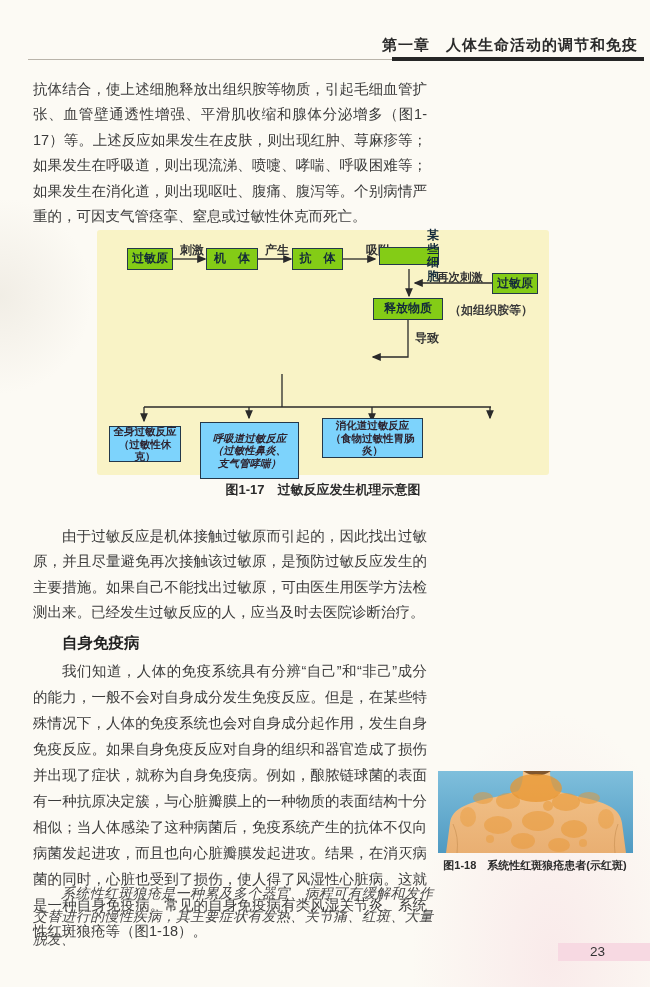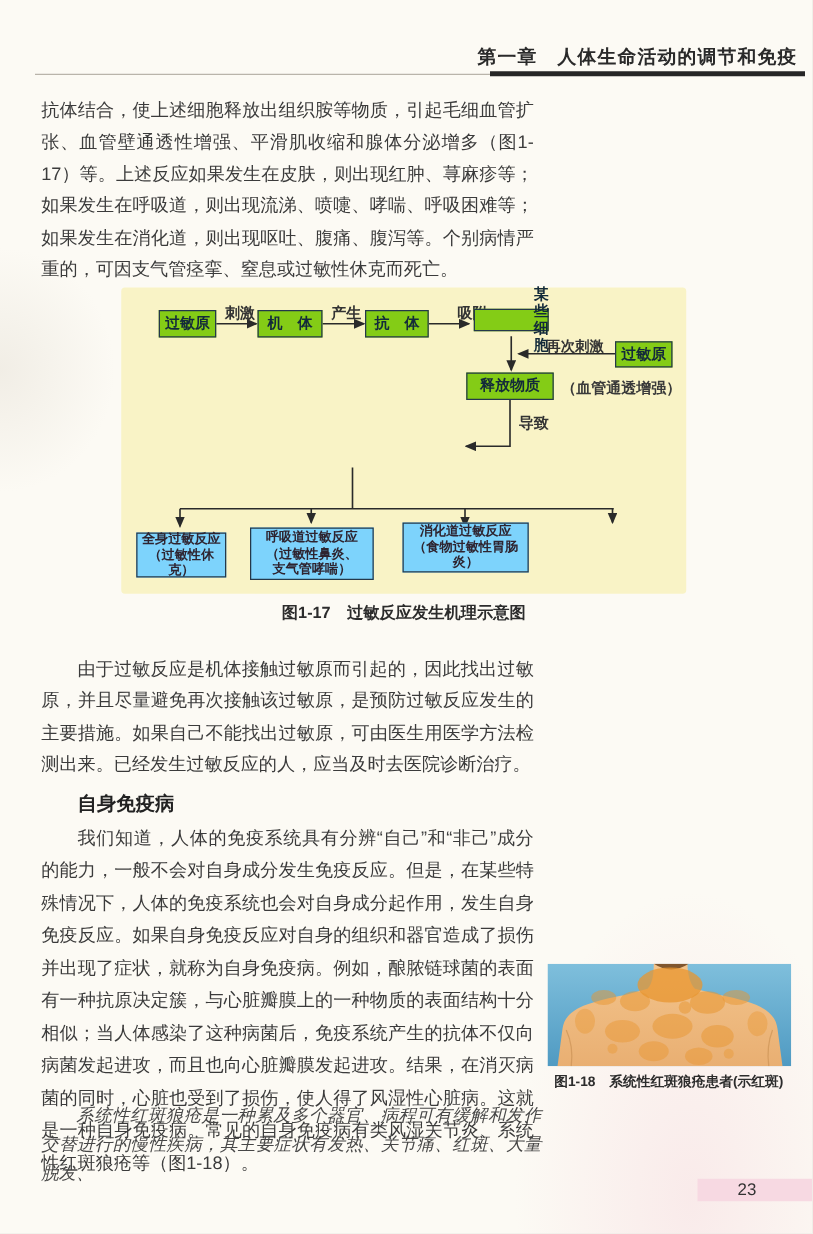--- a/index.html
+++ b/index.html
@@ -116,27 +116,27 @@
     <div class="fc-box fc-blue" style="left:109px;top:18px;width:52px;height:22px;">机　体</div>
     <div class="fc-label" style="left:168px;top:12px;">产生</div>
     <div class="fc-box fc-blue" style="left:195px;top:18px;width:51px;height:22px;">抗　体</div>
     <div class="fc-label" style="left:252px;top:12px;padding-left:17px;">吸附</div>
     <div class="fc-box fc-blue" style="left:282px;top:17px;width:60px;height:18px;padding-left:48px;">某些细胞</div>
 
     <div class="fc-label" style="left:340px;top:40px;font-size:11.5px;">再次刺激</div>
     <div class="fc-box fc-blue" style="left:395px;top:43px;width:46px;height:21px;">过敏原</div>
 
     <div class="fc-box fc-blue" style="left:276px;top:68px;width:70px;height:22px;">释放物质</div>
-    <div class="fc-note" style="left:352px;top:72px;">（血管通透增强）</div>
+    <div class="fc-note" style="left:352px;top:72px;">（如组织胺等）</div>
 
     <div class="fc-label" style="left:318px;top:100px;">导致</div>
 
     <div class="fc-box fc-pink" style="left:12px;top:196px;width:72px;height:36px;">全身过敏反应
 （过敏性休克）</div>
-    <div class="fc-box fc-pink" style="left:103px;top:192px;width:99px;height:42px;">呼吸道过敏反应
+    <div class="fc-box fc-pink" style="left:103px;top:192px;width:99px;height:57px;font-style:italic;">呼吸道过敏反应
 （过敏性鼻炎、
 支气管哮喘）</div>
     <div class="fc-box fc-pink" style="left:225px;top:188px;width:101px;height:40px;">消化道过敏反应
 （食物过敏性胃肠炎）</div>
   </div>
   <div class="fig-caption">图1-17　过敏反应发生机理示意图</div>
 
   <div class="para indent" id="para2">由于过敏反应是机体接触过敏原而引起的，因此找出过敏原，并且尽量避免再次接触该过敏原，是预防过敏反应发生的主要措施。如果自己不能找出过敏原，可由医生用医学方法检测出来。已经发生过敏反应的人，应当及时去医院诊断治疗。</div>
 
   <div class="section-heading">自身免疫病</div>

